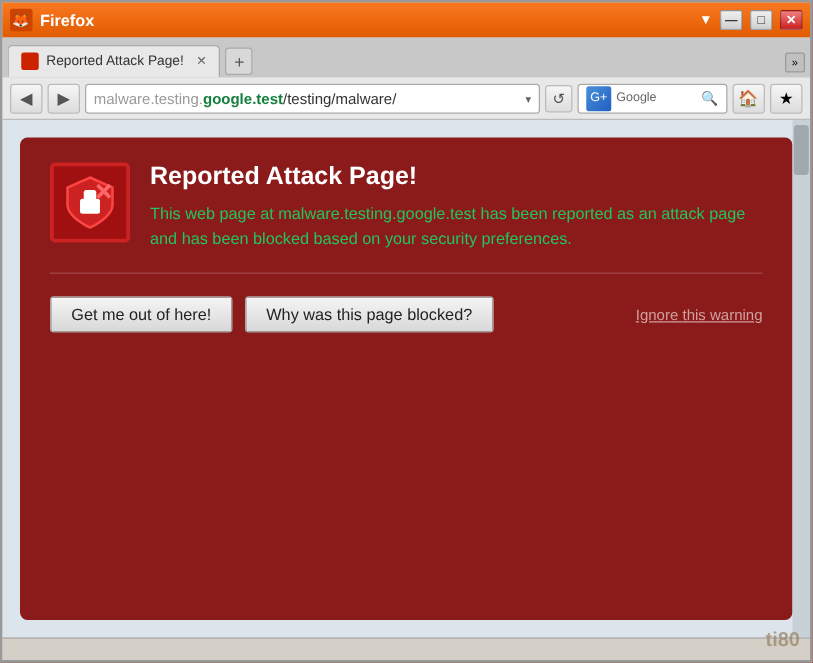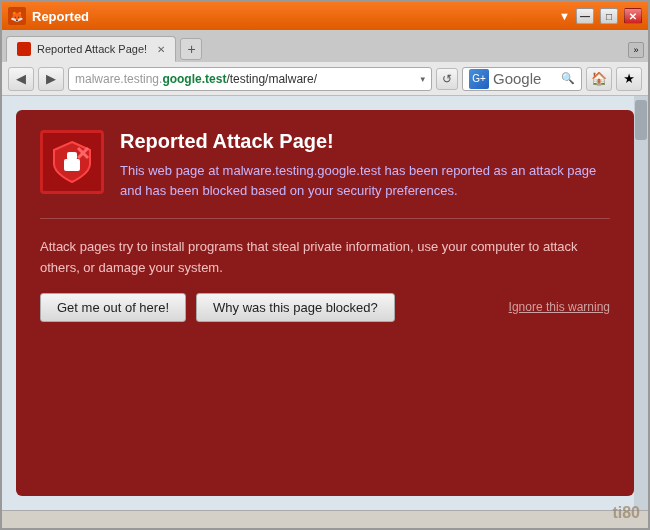--- a/index.html
+++ b/index.html
@@ -247,21 +247,21 @@
       background: linear-gradient(135deg, #4a90d9, #2060c0);
       border-radius: 2px;
       display: flex;
       align-items: center;
       justify-content: center;
       font-size: 10px;
       color: white;
     }
 
     .search-text {
-      font-size: 15px;
+      font-size: 10px;
       color: #666;
       flex: 1;
     }
 
     .search-btn {
       font-size: 11px;
       color: #555;
       cursor: pointer;
     }
 
@@ -343,21 +343,21 @@
     }
 
     .warning-title {
       font-size: 20px;
       font-weight: bold;
       color: white;
     }
 
     .warning-desc {
       font-size: 13px;
-      color: #c4b5fd;
+      color: #22c55e;
       line-height: 1.5;
     }
 
     .divider {
       height: 1px;
       background: rgba(255,255,255,0.2);
       margin: 4px 0;
     }
 
     .info-text {
@@ -449,21 +449,21 @@
     }
   </style>
 </head>
 <body>
 
 <div class="page-wrapper">
   <div class="window-frame">
 
     <div class="title-bar">
       <div class="title-bar-icon">🦊</div>
-      <span class="title-bar-text">Reported</span>
+      <span class="title-bar-text">Firefox</span>
       <span class="title-dropdown">▼</span>
       <div class="title-btn title-btn-minimize">—</div>
       <div class="title-btn title-btn-maximize">□</div>
       <div class="title-btn title-btn-close">✕</div>
     </div>
 
     <div class="tab-bar">
       <div class="tab-active">
         <div class="tab-favicon"></div>
         <span class="tab-title-text">Reported Attack Page!</span>
@@ -514,21 +514,20 @@
             </svg>
           </div>
           <div class="warning-title-block">
             <div class="warning-title">Reported Attack Page!</div>
             <div class="warning-desc">This web page at malware.testing.google.test has been reported as an attack page and has been blocked based on your security preferences.</div>
           </div>
         </div>
 
         <div class="divider"></div>
 
-        <div class="info-text">Attack pages try to install programs that steal private information, use your computer to attack others, or damage your system.</div>
 
         <div class="buttons-row">
           <button class="btn-get-out">Get me out of here!</button>
           <button class="btn-why">Why was this page blocked?</button>
           <a class="ignore-link">Ignore this warning</a>
         </div>
 
       </div>
 
       <div class="scrollbar">

